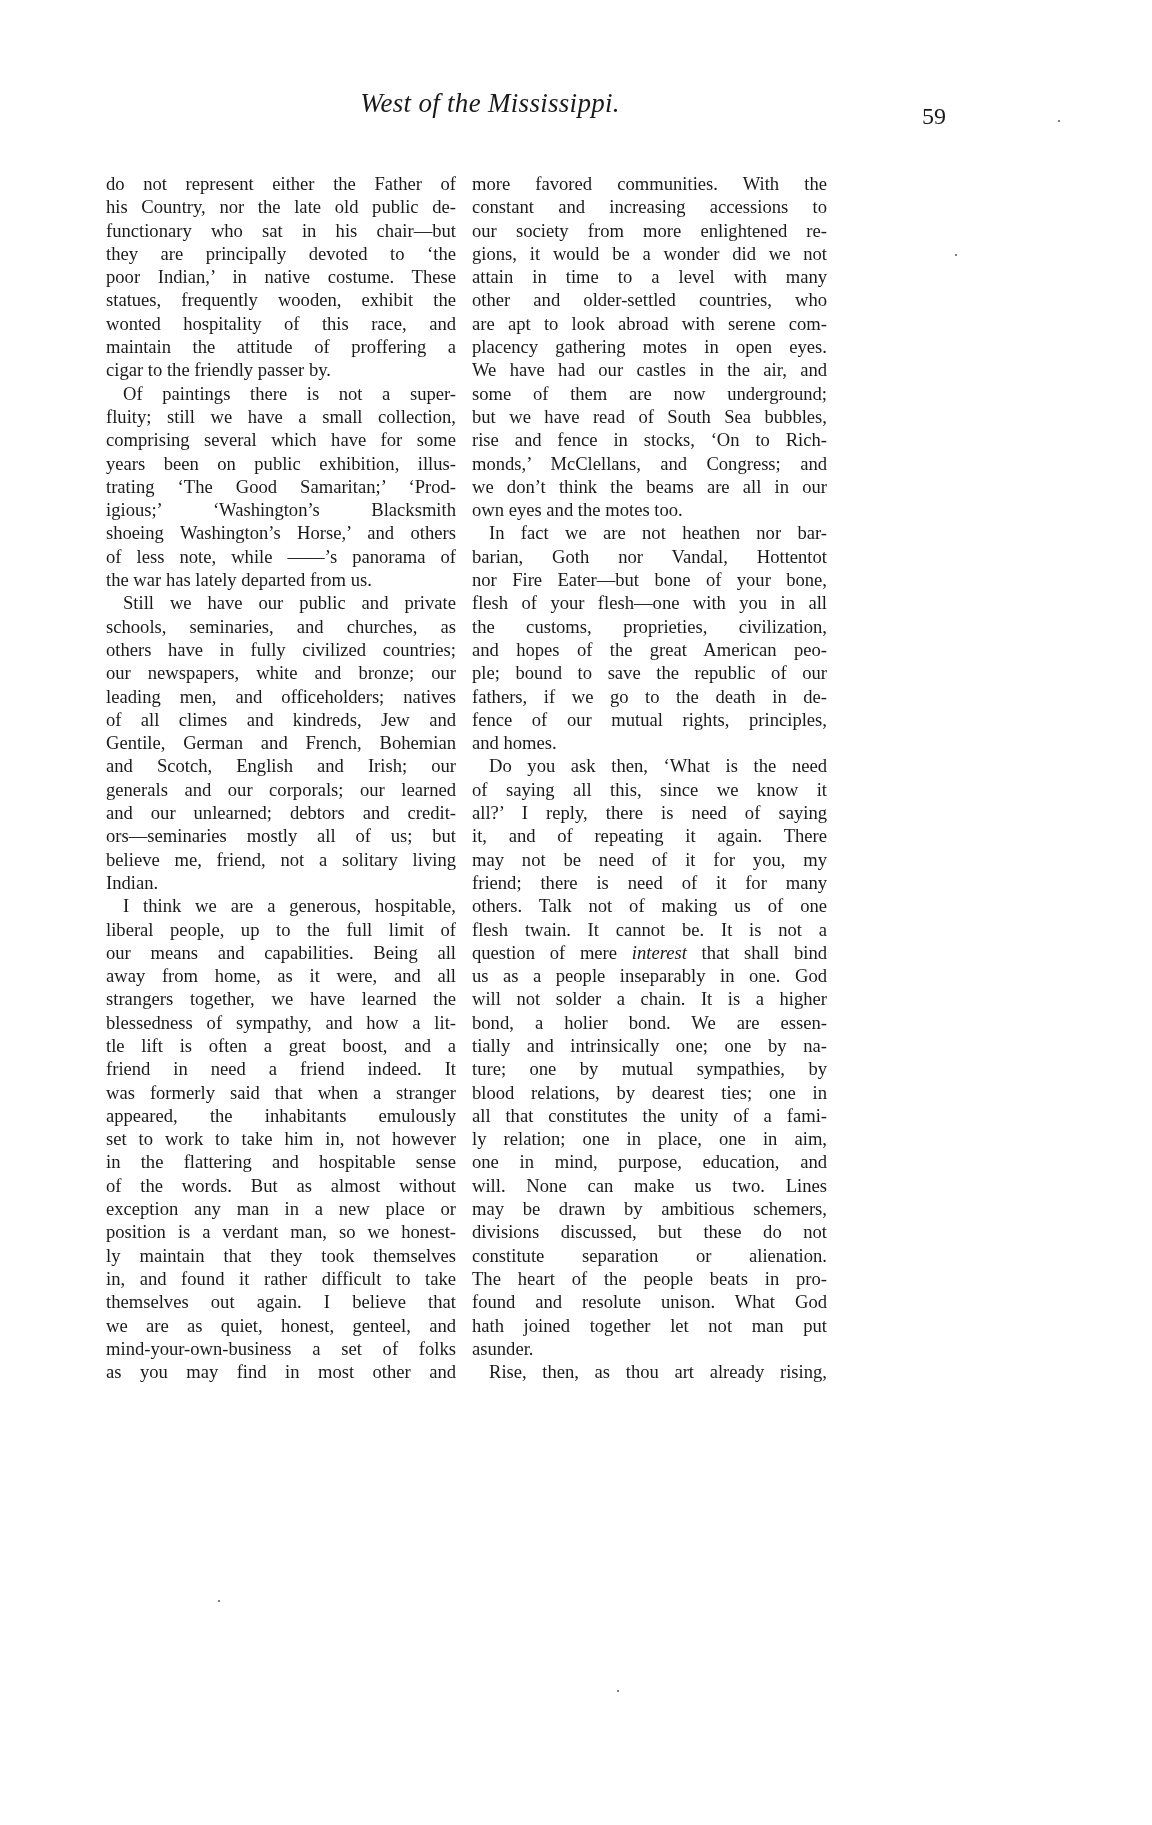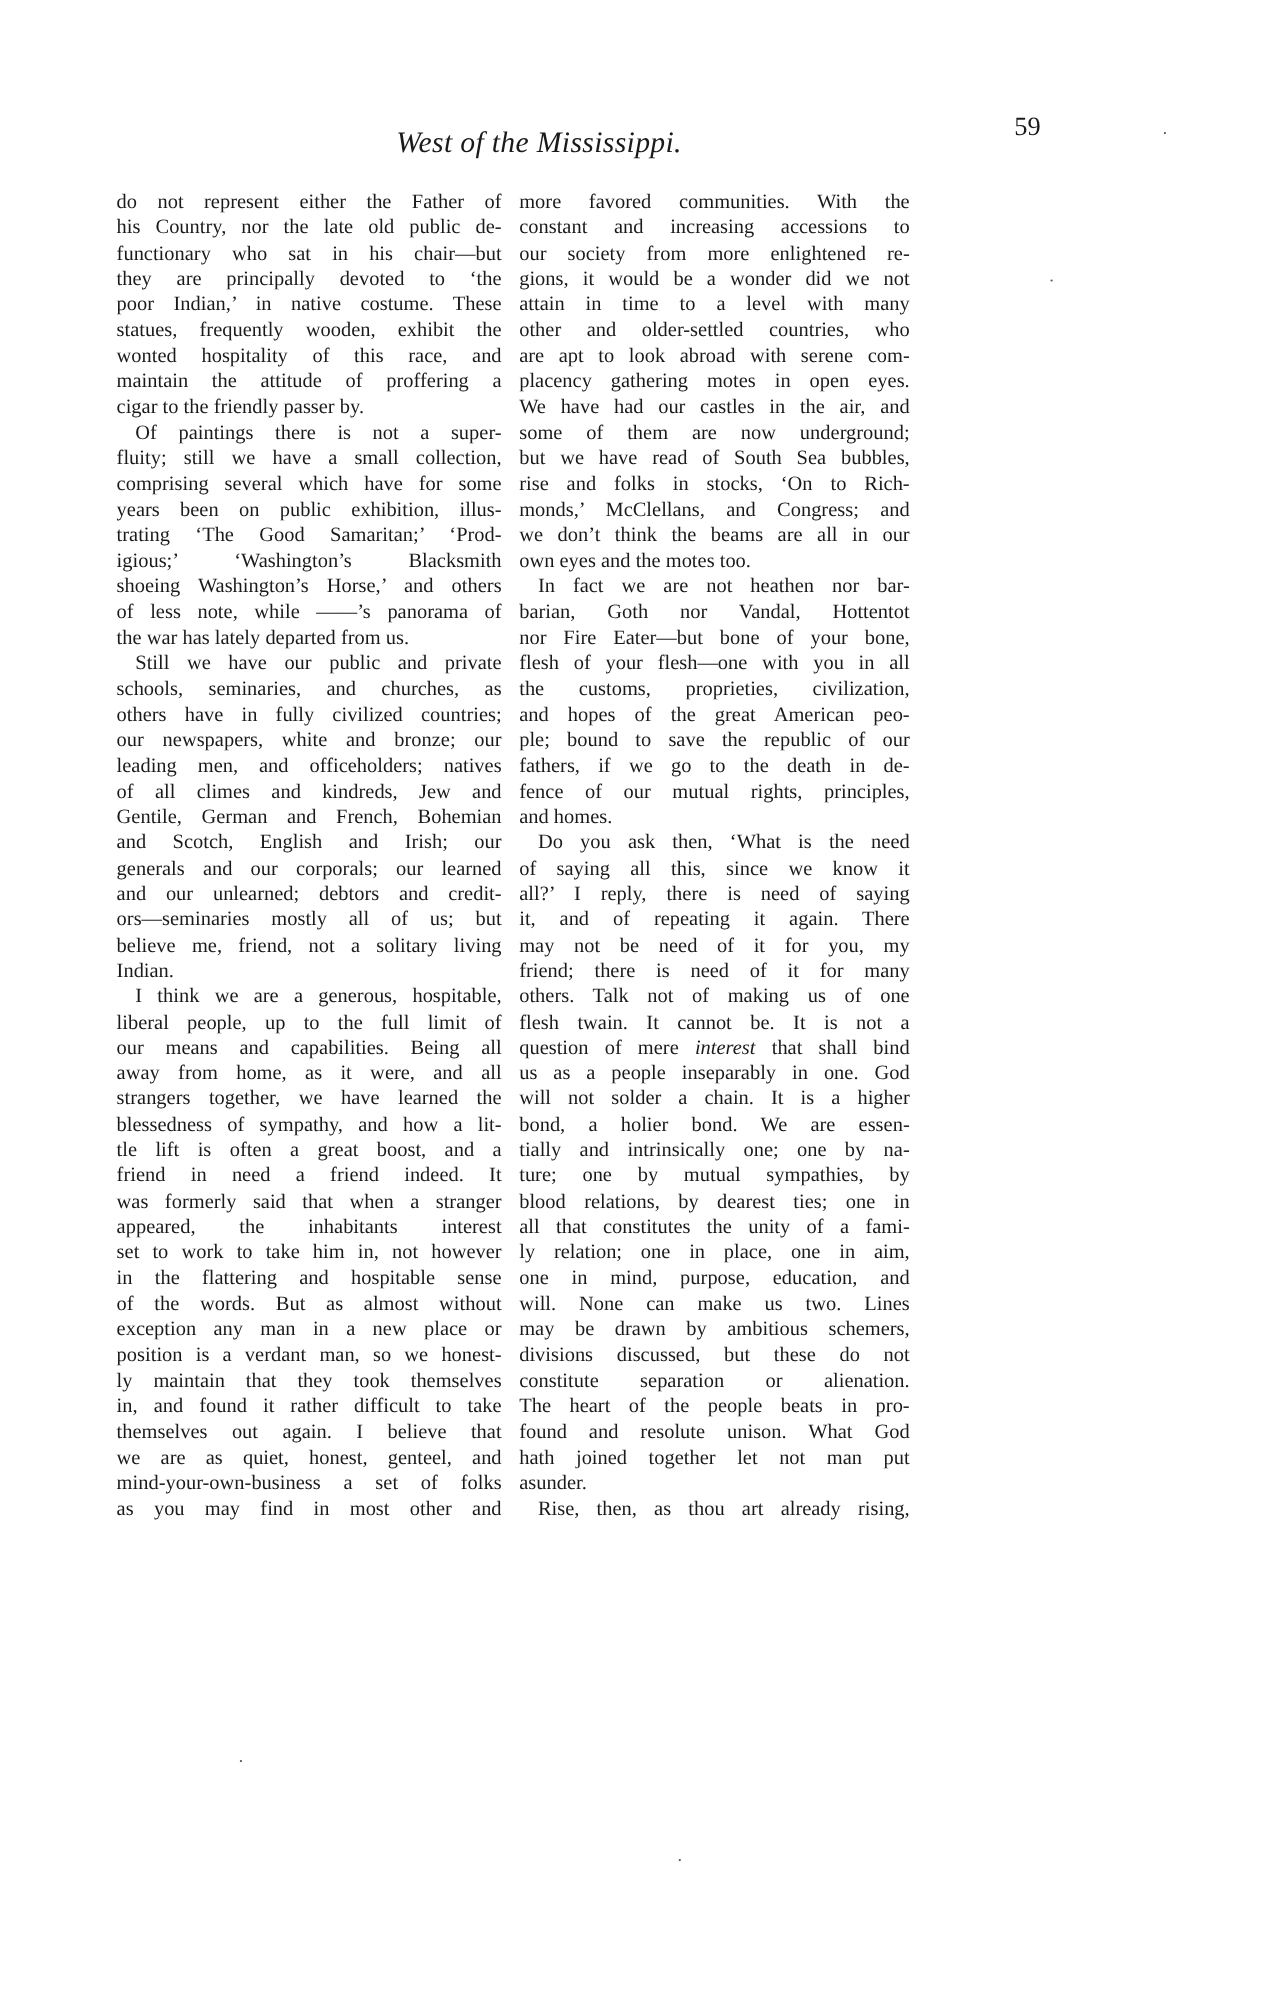--- a/index.html
+++ b/index.html
@@ -1,21 +1,21 @@
 <!DOCTYPE html>
 <html><head>
 <meta charset="utf-8">
 <style>
   html, body { margin: 0; padding: 0; background: #ffffff; }
   body {
     width: 1152px; height: 1825px; position: relative; overflow: hidden;
     font-family: "Liberation Serif", "DejaVu Serif", serif; color: #1a1a1a;
   }
   .running-head {
-    position: absolute; top: 114px; left: 330px; width: 320px; text-align: center;
+    position: absolute; top: 88px; left: 330px; width: 320px; text-align: center;
     font-style: italic; font-size: 27px; letter-spacing: 0.3px;
   }
   .page-number {
     position: absolute; top: 103px; left: 922px; font-size: 24px;
   }
   .column {
     position: absolute; top: 172px; width: 350px;
   }
   .col-left { left: 106px; }
   .col-right { left: 472px; width: 355px; }
@@ -69,21 +69,21 @@
       <span class="line last"><span>Indian.</span></span>
       <span class="line indent"><span>I think we are a generous, hospitable,</span></span>
       <span class="line"><span>liberal people, up to the full limit of</span></span>
       <span class="line"><span>our means and capabilities. Being all</span></span>
       <span class="line"><span>away from home, as it were, and all</span></span>
       <span class="line"><span>strangers together, we have learned the</span></span>
       <span class="line"><span>blessedness of sympathy, and how a lit-</span></span>
       <span class="line"><span>tle lift is often a great boost, and a</span></span>
       <span class="line"><span>friend in need a friend indeed. It</span></span>
       <span class="line"><span>was formerly said that when a stranger</span></span>
-      <span class="line"><span>appeared, the inhabitants interest</span></span>
+      <span class="line"><span>appeared, the inhabitants emulously</span></span>
       <span class="line"><span>set to work to take him in, not however</span></span>
       <span class="line"><span>in the flattering and hospitable sense</span></span>
       <span class="line"><span>of the words. But as almost without</span></span>
       <span class="line"><span>exception any man in a new place or</span></span>
       <span class="line"><span>position is a verdant man, so we honest-</span></span>
       <span class="line"><span>ly maintain that they took themselves</span></span>
       <span class="line"><span>in, and found it rather difficult to take</span></span>
       <span class="line"><span>themselves out again. I believe that</span></span>
       <span class="line"><span>we are as quiet, honest, genteel, and</span></span>
       <span class="line"><span>mind-your-own-business a set of folks</span></span>
@@ -94,21 +94,21 @@
       <span class="line"><span>constant and increasing accessions to</span></span>
       <span class="line"><span>our society from more enlightened re-</span></span>
       <span class="line"><span>gions, it would be a wonder did we not</span></span>
       <span class="line"><span>attain in time to a level with many</span></span>
       <span class="line"><span>other and older-settled countries, who</span></span>
       <span class="line"><span>are apt to look abroad with serene com-</span></span>
       <span class="line"><span>placency gathering motes in open eyes.</span></span>
       <span class="line"><span>We have had our castles in the air, and</span></span>
       <span class="line"><span>some of them are now underground;</span></span>
       <span class="line"><span>but we have read of South Sea bubbles,</span></span>
-      <span class="line"><span>rise and folks in stocks, ‘On to Rich-</span></span>
+      <span class="line"><span>rise and fence in stocks, ‘On to Rich-</span></span>
       <span class="line"><span>monds,’ McClellans, and Congress; and</span></span>
       <span class="line"><span>we don’t think the beams are all in our</span></span>
       <span class="line last"><span>own eyes and the motes too.</span></span>
       <span class="line indent"><span>In fact we are not heathen nor bar-</span></span>
       <span class="line"><span>barian, Goth nor Vandal, Hottentot</span></span>
       <span class="line"><span>nor Fire Eater—but bone of your bone,</span></span>
       <span class="line"><span>flesh of your flesh—one with you in all</span></span>
       <span class="line"><span>the customs, proprieties, civilization,</span></span>
       <span class="line"><span>and hopes of the great American peo-</span></span>
       <span class="line"><span>ple; bound to save the republic of our</span></span>

